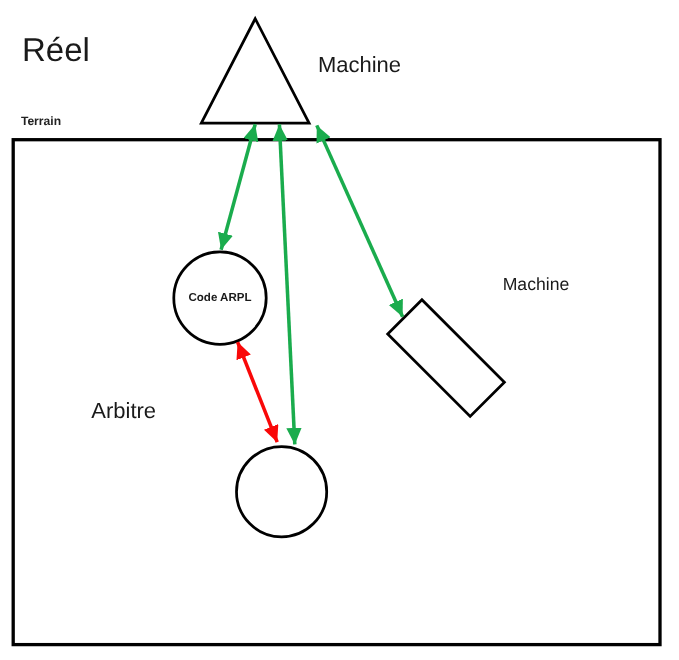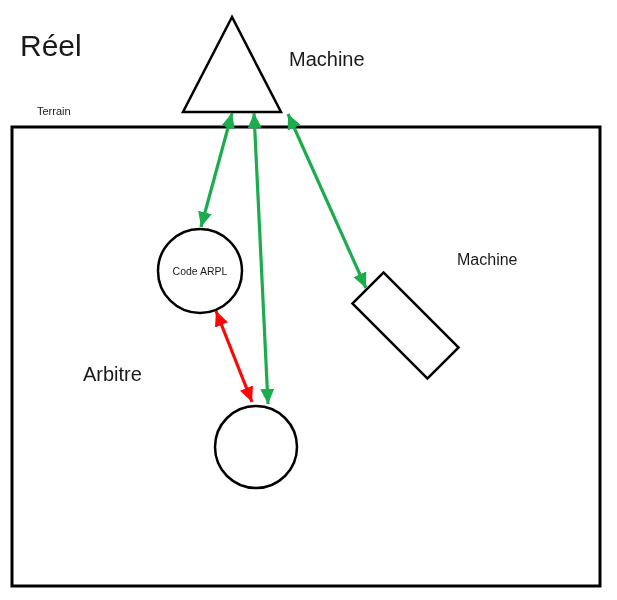--- a/index.html
+++ b/index.html
@@ -24,27 +24,27 @@
   #head-red path   { fill: var(--red, #f90808); stroke: none; }
 
   .lbl {
     position: absolute;
     color: var(--text, #1a1a1a);
     white-space: nowrap;
     line-height: 1.15;
   }
   .lbl-reel    { left: 20px;  top: 29px;  font-size: 30px; }
   .lbl-arbitre { left: 289px; top: 48px;  font-size: 20px; }
-  .lbl-terrain { left: 37px;  top: 105px; font-size: 11px; font-weight: 400; color: #222; }
+  .lbl-terrain { left: 19px;  top: 105px; font-size: 11px; font-weight: 700; color: #222; }
   .lbl-machine { left: 457px; top: 251px; font-size: 16px; }
   .lbl-robots  { left: 83px;  top: 363px; font-size: 20px; }
   .lbl-code-arpl {
     left: 158px; top: 229px; width: 84px; height: 84px;
     display: flex; align-items: center; justify-content: center;
-    font-size: 10.5px; text-align: right;
+    font-size: 10.5px; text-align: right; font-weight: bold;
   }
 </style>
 </head>
 <body>
 
 <div id="stage">
 
   <svg id="diagram-svg" width="617" height="600" viewBox="0 0 617 600">
     <defs>
       <marker id="head-green" markerUnits="userSpaceOnUse" markerWidth="17" markerHeight="15" refX="15" refY="7" orient="auto-start-reverse">

